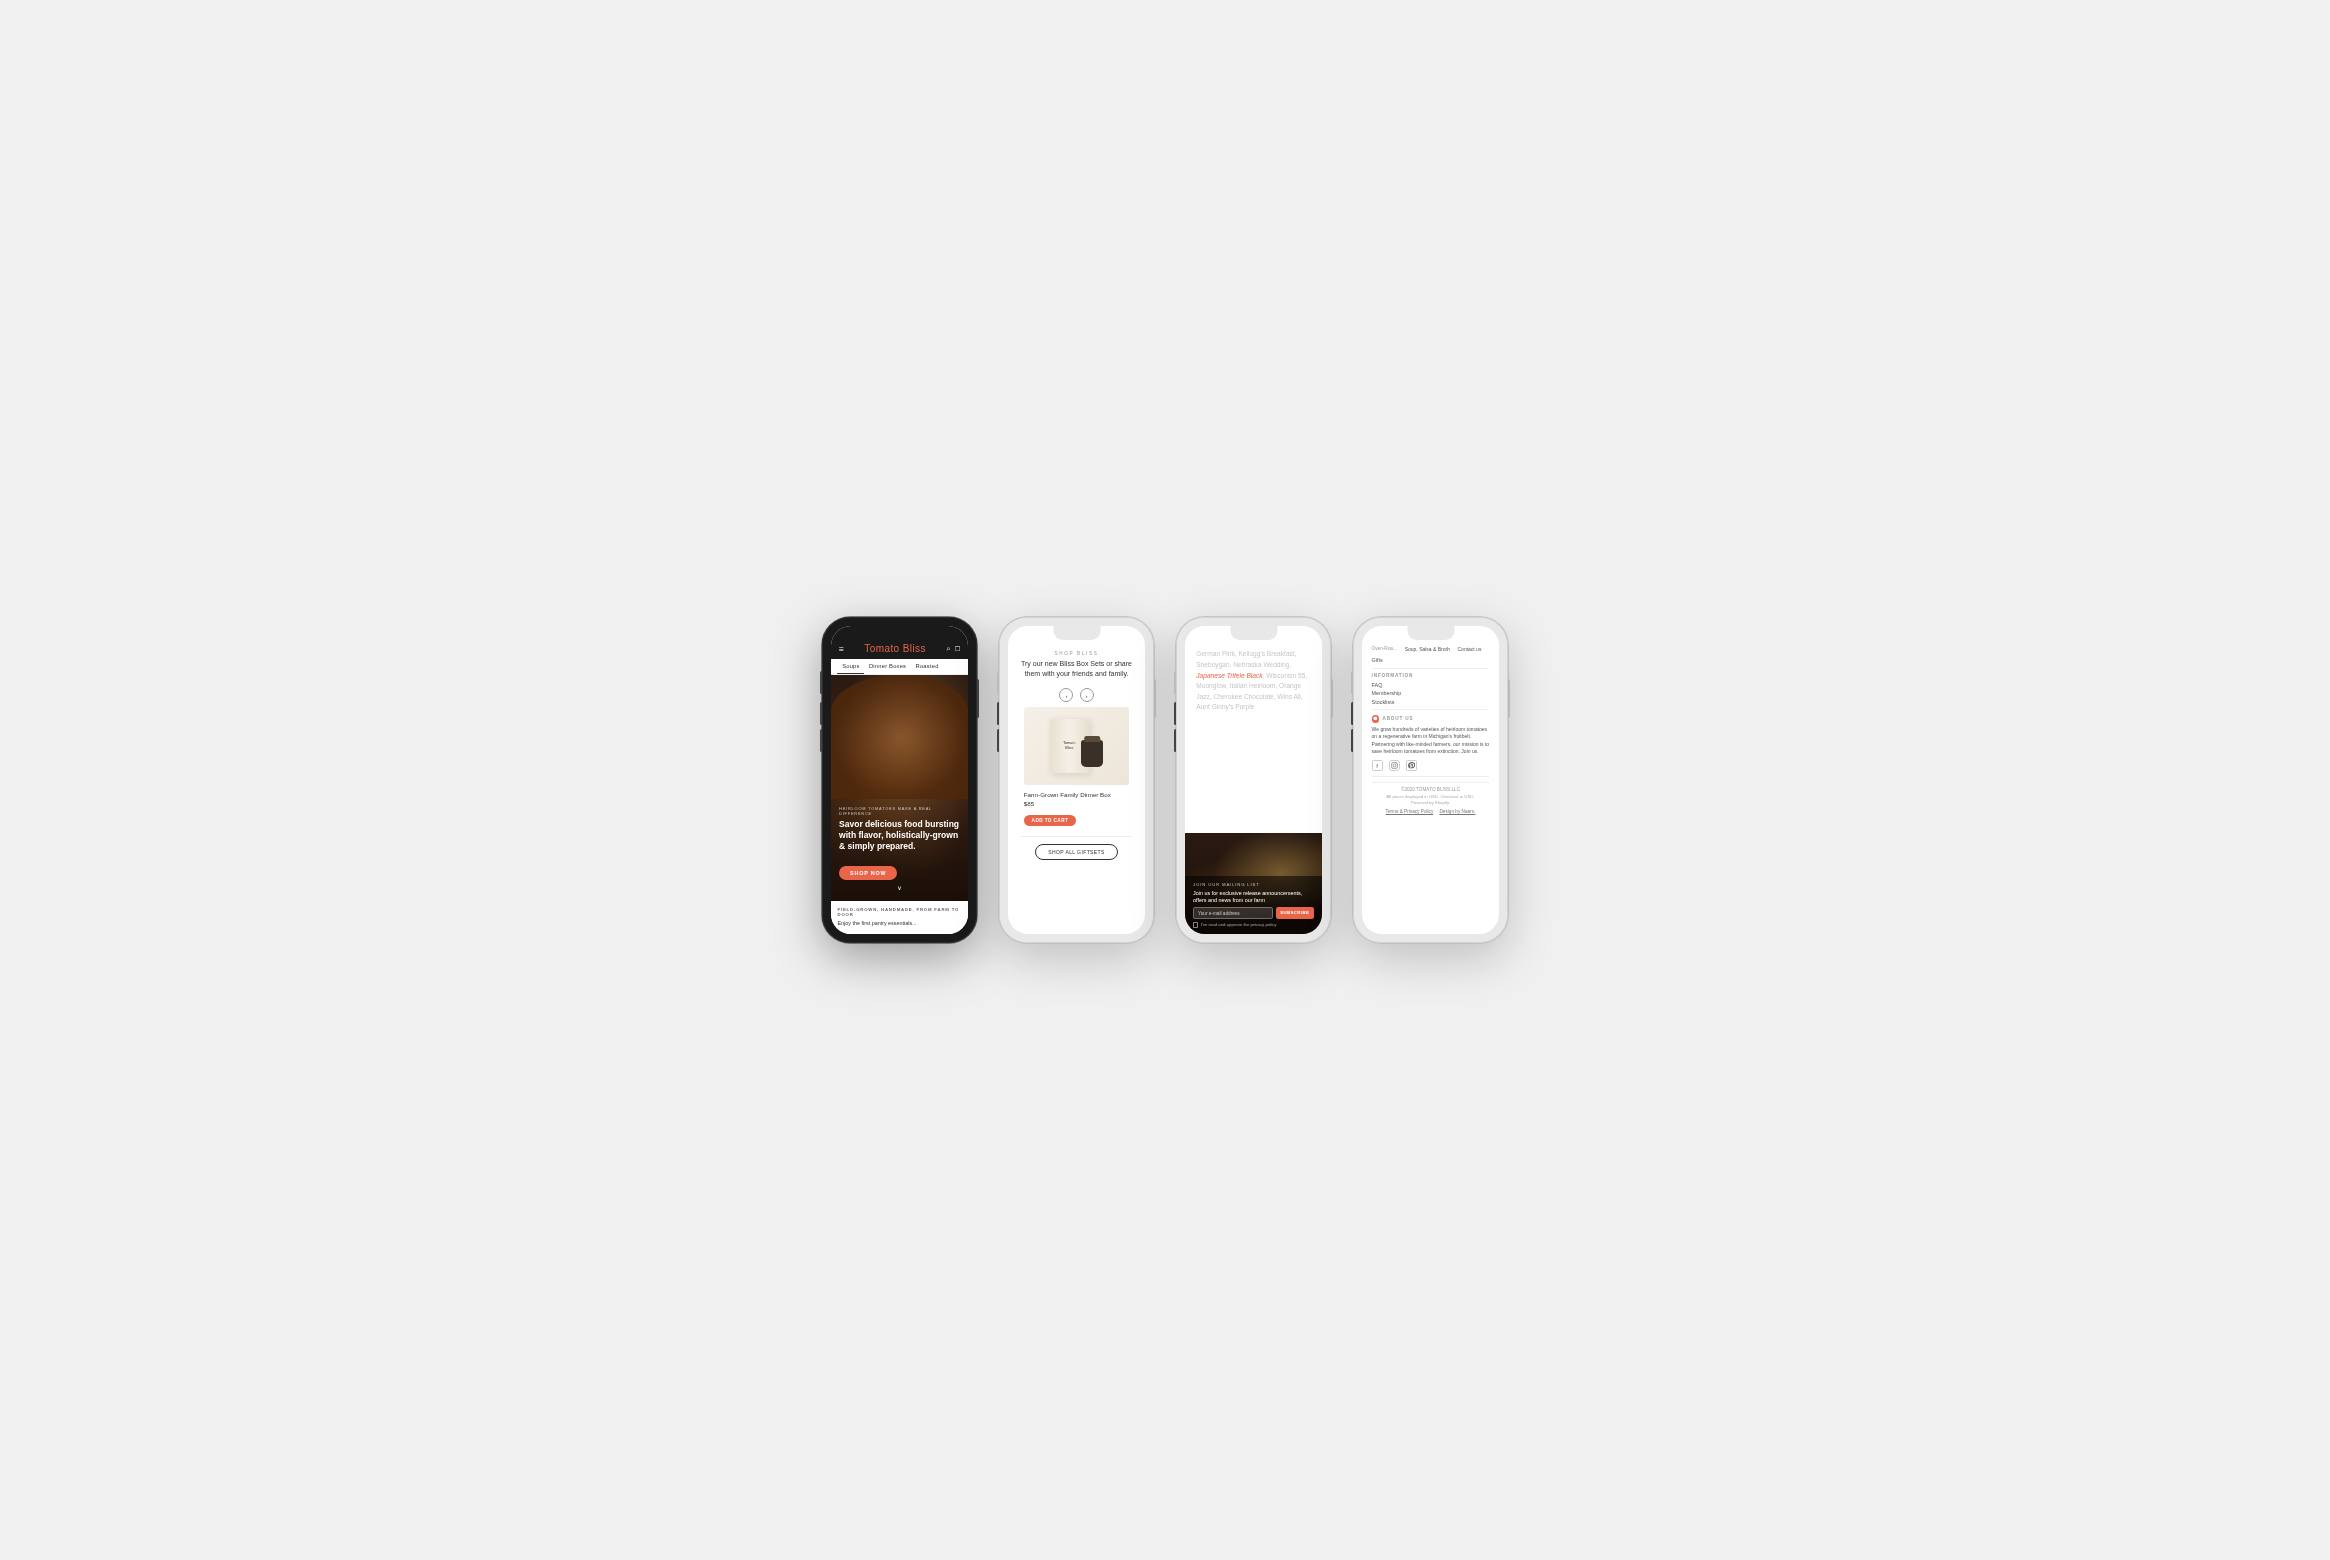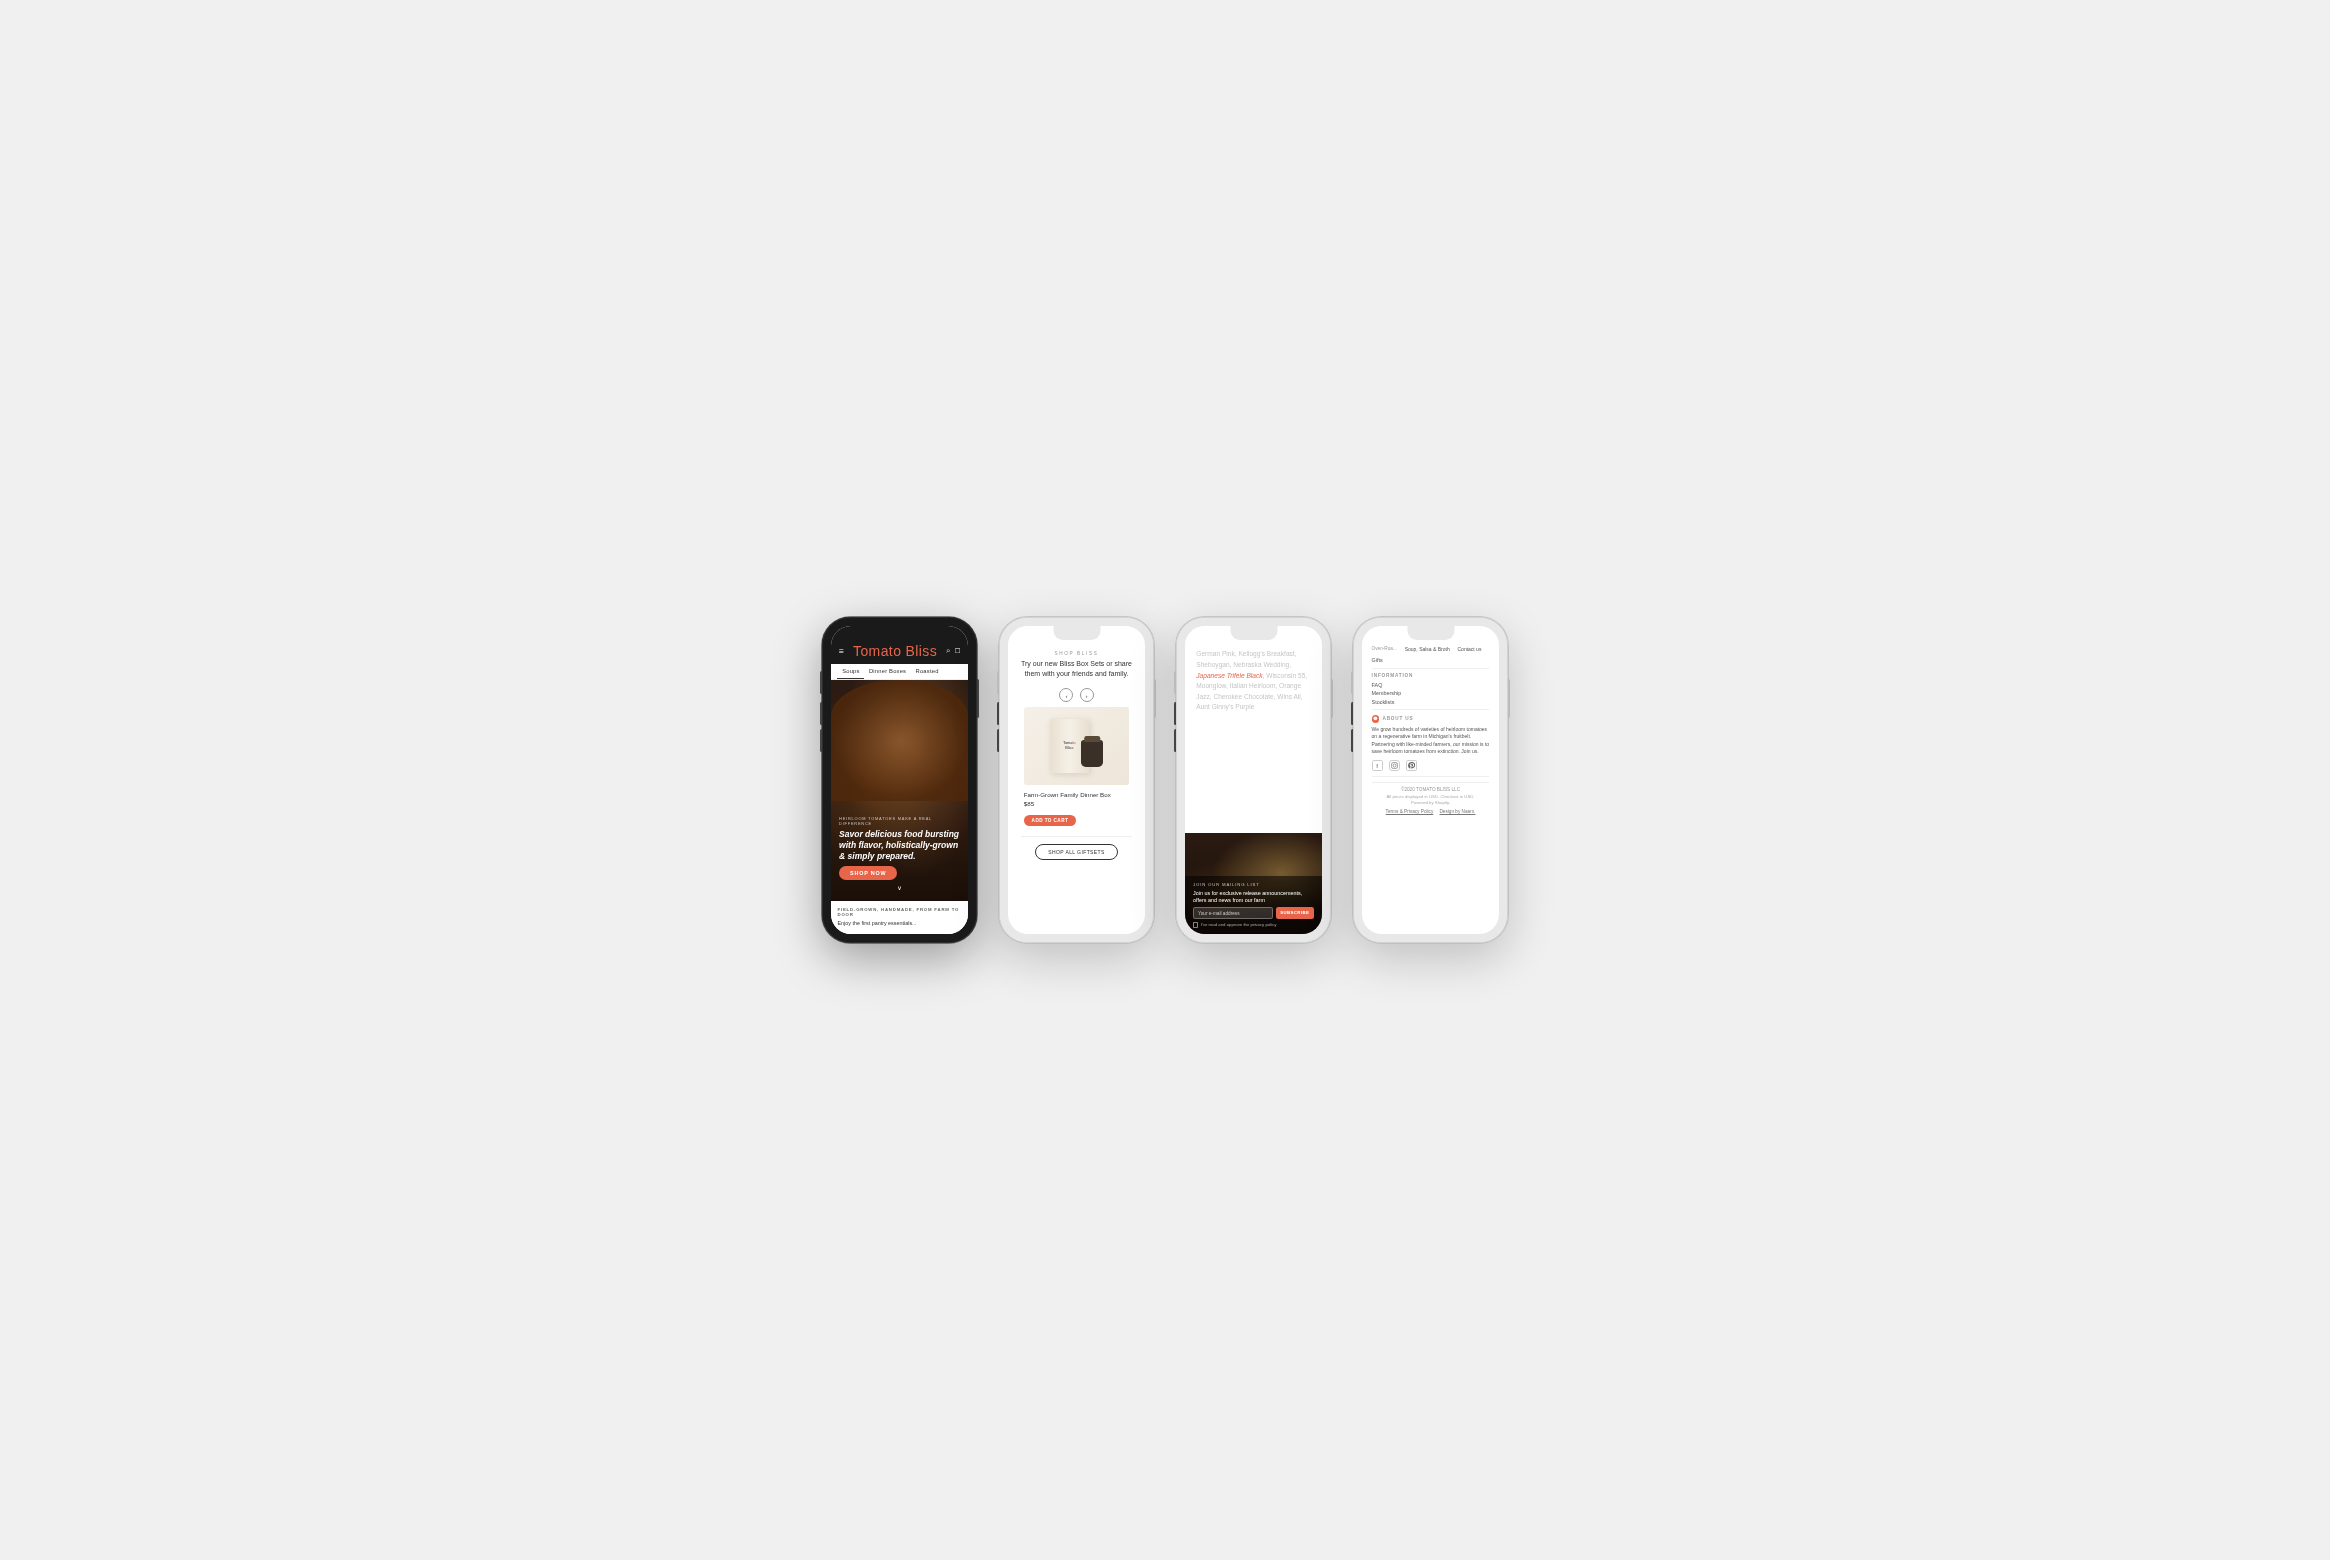--- a/index.html
+++ b/index.html
@@ -101,21 +101,21 @@
       align-items: center;
       justify-content: space-between;
     }
     .p1-hamburger {
       color: #fff;
       font-size: 8.5px;
       line-height: 1;
     }
     .p1-logo {
       color: #fff;
-      font-size: 14px;
+      font-size: 10px;
       font-weight: 500;
       letter-spacing: 0.4px;
     }
     .p1-logo span {
       color: #e8654a;
     }
     .p1-icons {
       display: flex;
       gap: 4.7px;
       color: #fff;
@@ -168,22 +168,21 @@
       text-transform: uppercase;
       letter-spacing: 0.8px;
       margin-bottom: 3.1px;
     }
     .p1-headline {
       position: relative;
       font-size: 8.5px;
       color: #fff;
       font-weight: 600;
       line-height: 1.3;
-      margin-bottom: 4px;
-      font-style: italic;
+      margin-bottom: 14px;
     }
     .p1-shop-btn {
       position: relative;
       display: inline-block;
       background: #e8654a;
       color: #fff;
       font-size: 5.4px;
       padding: 3.9px 11px;
       border-radius: 15.5px;
       letter-spacing: 0.8px;

